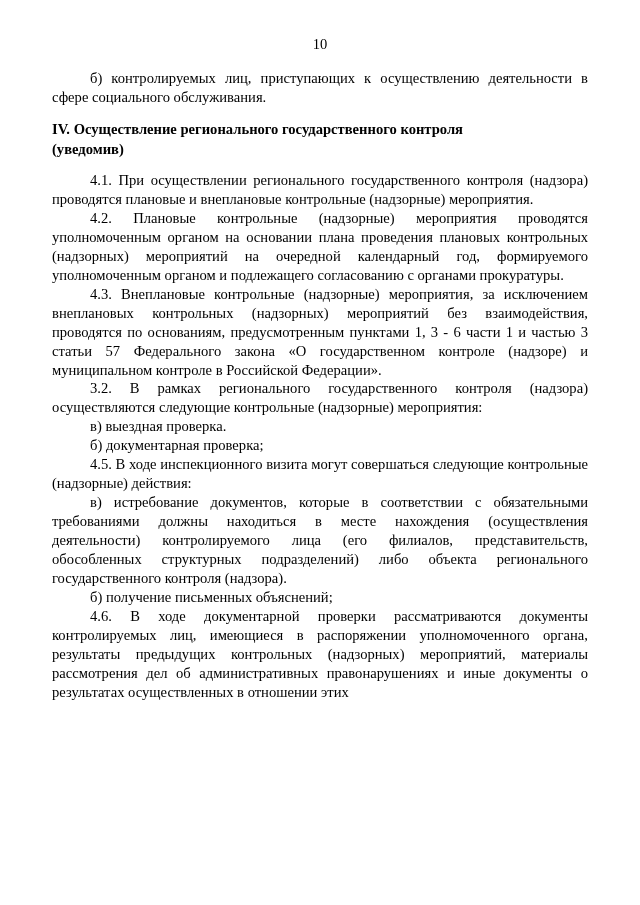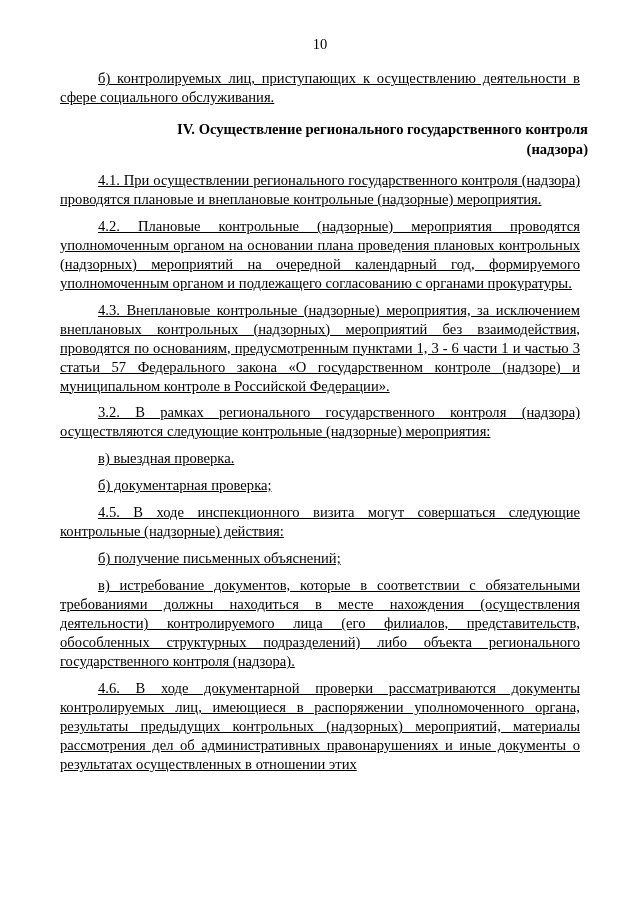--- a/index.html
+++ b/index.html
@@ -28,26 +28,25 @@
     margin: 0 0 16px 0;
   }
   .doc-body {
     font-size: 14.6px;
     line-height: 1.30;
     text-align: justify;
     text-justify: inter-word;
     hyphens: none;
   }
   p {
-    margin: 8px;
+    margin: 0;
     text-indent: 38px;
-    text-decoration: underline;
   }
   .heading {
-    text-align: right;
+    text-align: left;
     font-weight: bold;
     text-indent: 0;
     margin: 13px 0 12px 0;
     line-height: 1.32;
   }
   .heading .line {
     display: block;
   }
 </style>
 </head>
@@ -56,28 +55,28 @@
 <div class="page">
 
   <div class="page-number">10</div>
 
   <div class="doc-body">
 
     <p>б) контролируемых лиц, приступающих к осуществлению деятельности в сфере социального обслуживания.</p>
 
     <div class="heading">
       <span class="line">IV. Осуществление регионального государственного контроля</span>
-      <span class="line">(надзора)</span>
+      <span class="line">(уведомив)</span>
     </div>
 
     <p>4.1. При осуществлении регионального государственного контроля (надзора) проводятся плановые и внеплановые контрольные (надзорные) мероприятия.</p>
     <p>4.2. Плановые контрольные (надзорные) мероприятия проводятся уполномоченным органом на основании плана проведения плановых контрольных (надзорных) мероприятий на очередной календарный год, формируемого уполномоченным органом и подлежащего согласованию с органами прокуратуры.</p>
     <p>4.3. Внеплановые контрольные (надзорные) мероприятия, за исключением внеплановых контрольных (надзорных) мероприятий без взаимодействия, проводятся по основаниям, предусмотренным пунктами 1, 3 - 6 части 1 и частью 3 статьи 57 Федерального закона «О государственном контроле (надзоре) и муниципальном контроле в Российской Федерации».</p>
     <p>3.2. В рамках регионального государственного контроля (надзора) осуществляются следующие контрольные (надзорные) мероприятия:</p>
     <p>в) выездная проверка.</p>
     <p>б) документарная проверка;</p>
     <p>4.5. В ходе инспекционного визита могут совершаться следующие контрольные (надзорные) действия:</p>
+    <p>в) истребование документов, которые в соответствии с обязательными требованиями должны находиться в месте нахождения (осуществления деятельности) контролируемого лица (его филиалов, представительств, обособленных структурных подразделений) либо объекта регионального государственного контроля (надзора).</p>
     <p>б) получение письменных объяснений;</p>
-    <p>в) истребование документов, которые в соответствии с обязательными требованиями должны находиться в месте нахождения (осуществления деятельности) контролируемого лица (его филиалов, представительств, обособленных структурных подразделений) либо объекта регионального государственного контроля (надзора).</p>
     <p>4.6. В ходе документарной проверки рассматриваются документы контролируемых лиц, имеющиеся в распоряжении уполномоченного органа, результаты предыдущих контрольных (надзорных) мероприятий, материалы рассмотрения дел об административных правонарушениях и иные документы о результатах осуществленных в отношении этих</p>
 
   </div>
 </div>
 
 </body></html>

